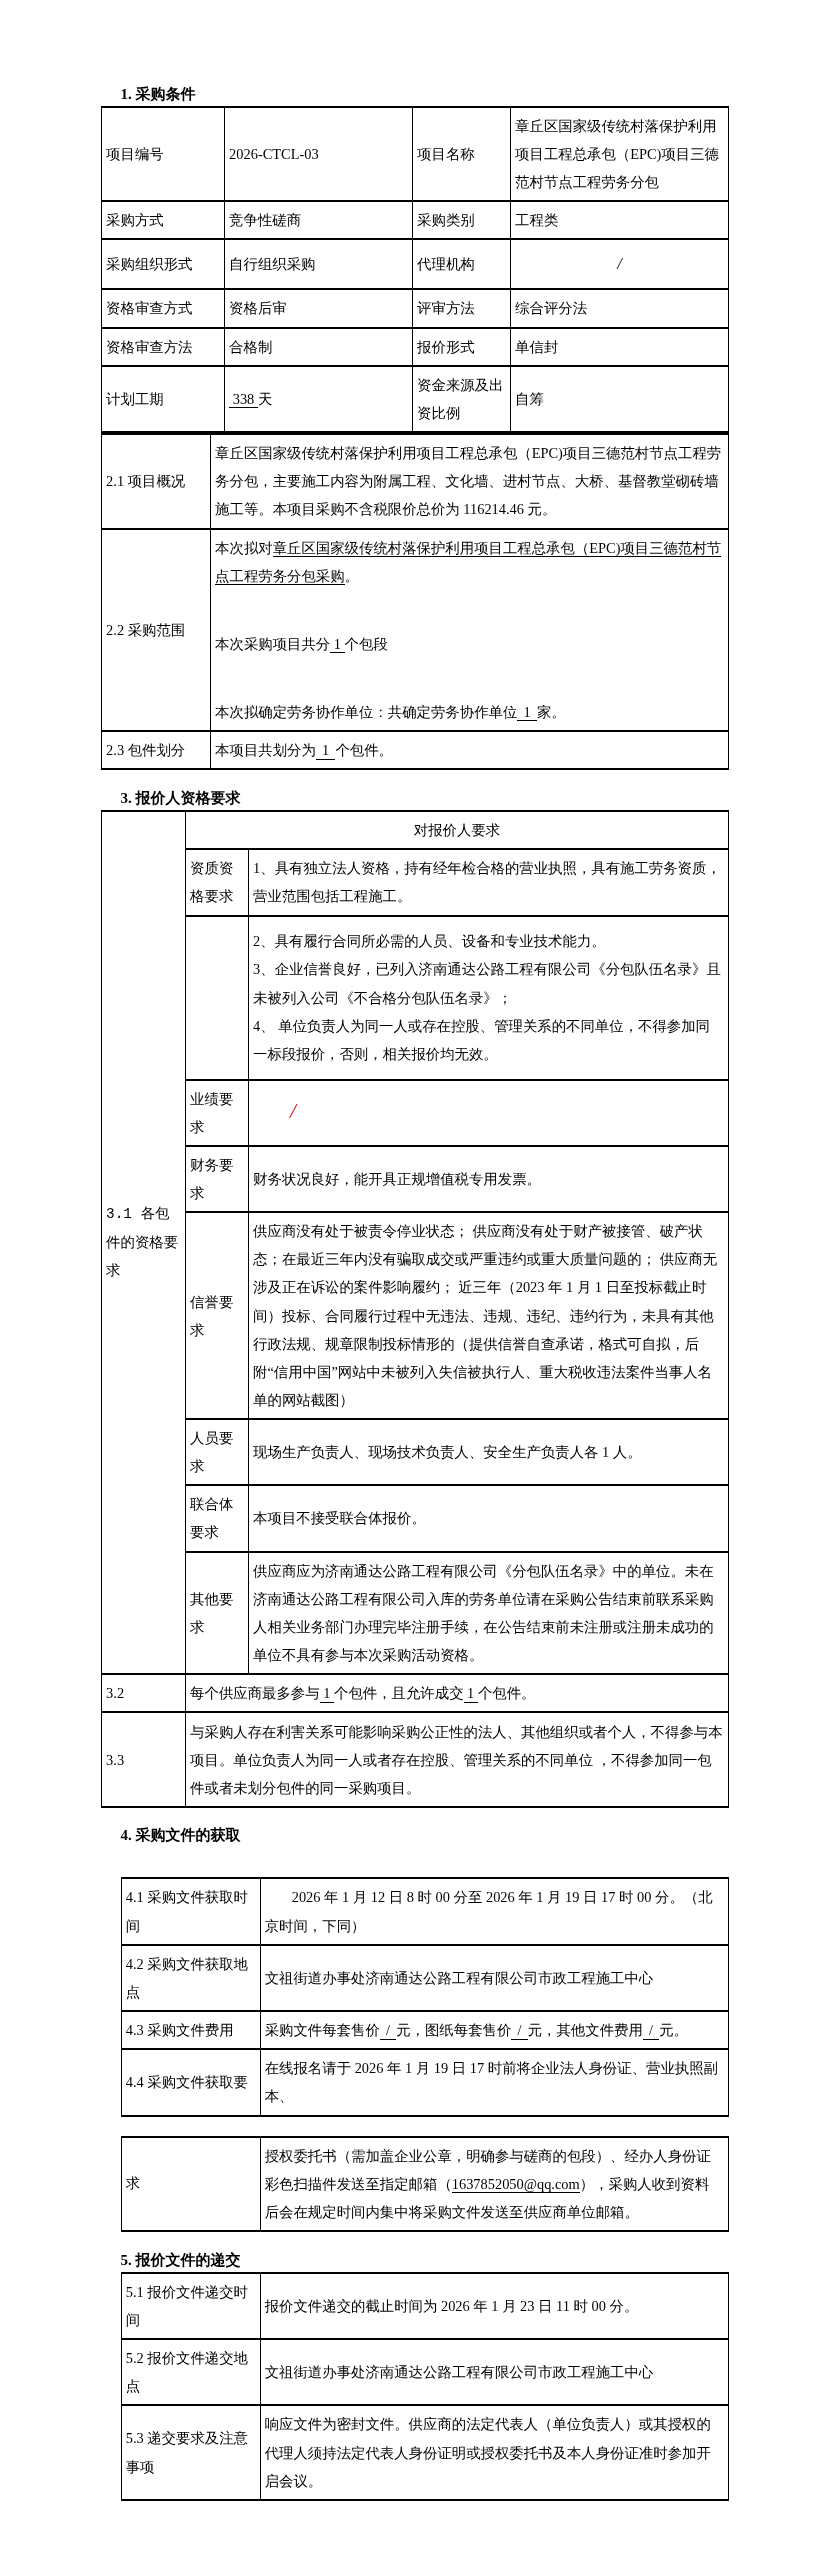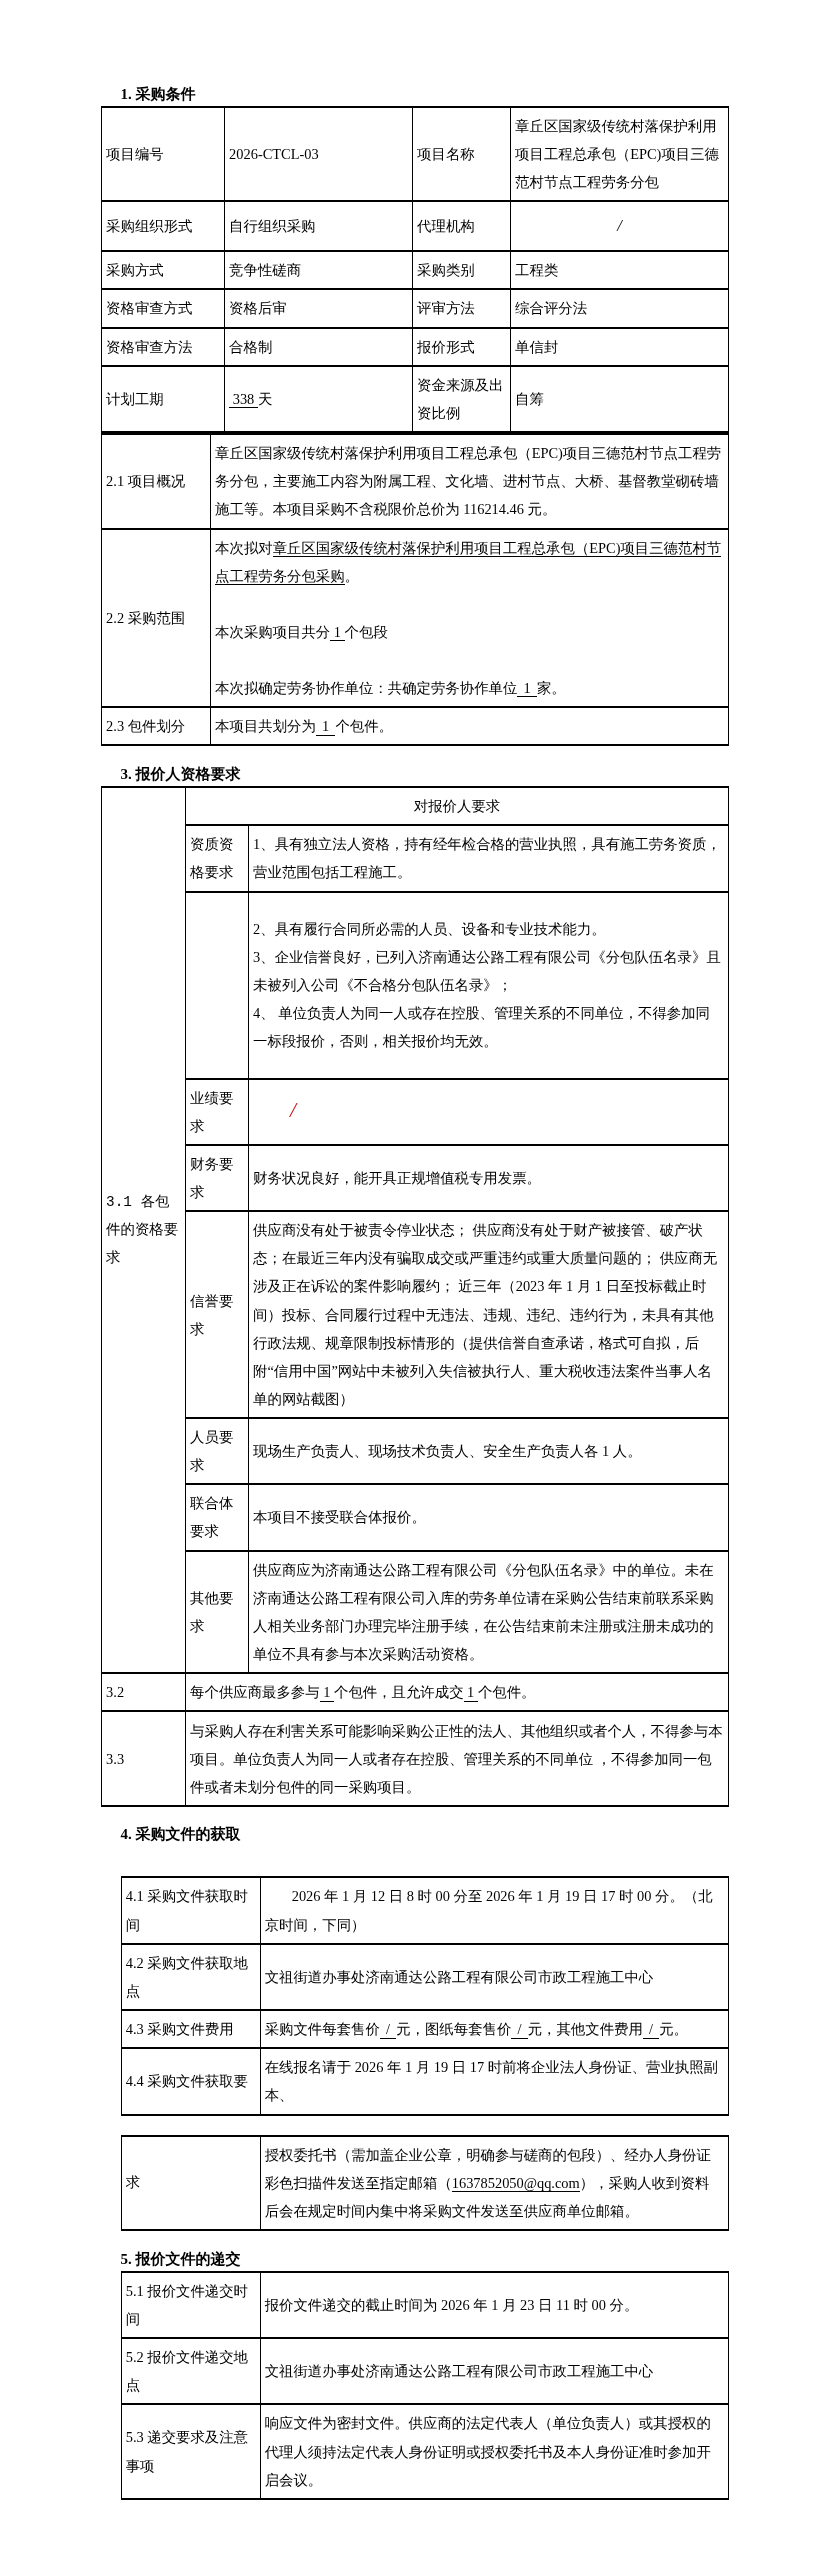--- a/index.html
+++ b/index.html
@@ -27,21 +27,21 @@
     border-bottom-width: 2.1px;
     padding: 4.1px 4.1px;
     vertical-align: middle;
     line-height: 1.95;
     word-break: break-word;
   }
   td.lbl { }
   td.ctr { text-align: center; }
   td.vtop { vertical-align: top; font-family: Liberation Mono, monospace; }
   .para { margin: 0; }
-  .gap-paras .para + .para { margin-top: 28px; }
+  .gap-paras .para + .para { margin-top: 40px; }
   .tight-paras .para + .para { margin-top: 0; }
   .u { border-bottom: 1px solid #000; padding-bottom: 0.5px; }
   .ub { border-bottom: 1px solid #000; padding: 0 6.2px 0.5px 6.2px; }
   .ubn { border-bottom: 1px solid #000; padding: 0 3.6px 0.5px 3.6px; }
   .slash-agency { text-align: center; font-style: italic; font-size: 16.5px; }
   .slash-red {
     color: #cc1111;
     font-style: italic;
     font-size: 21.6px;
     line-height: 1;
@@ -67,31 +67,31 @@
         <col style="width:98px">
         <col style="width:218px">
       </colgroup>
     <tbody>
       <tr style="height:88px">
         <td class="lbl">项目编号</td>
         <td>2026-CTCL-03</td>
         <td class="lbl">项目名称</td>
         <td>章丘区国家级传统村落保护利用项目工程总承包（EPC)项目三德范村节点工程劳务分包</td>
       </tr>
+      <tr style="height:31px">
+        <td class="lbl">采购方式</td>
+        <td>竞争性磋商</td>
+        <td class="lbl">采购类别</td>
+        <td>工程类</td>
+      </tr>
       <tr style="height:50px">
         <td class="lbl">采购组织形式</td>
         <td>自行组织采购</td>
         <td class="lbl">代理机构</td>
         <td class="slash-agency">/</td>
-      </tr>
-      <tr style="height:31px">
-        <td class="lbl">采购方式</td>
-        <td>竞争性磋商</td>
-        <td class="lbl">采购类别</td>
-        <td>工程类</td>
       </tr>
       <tr style="height:32px">
         <td class="lbl">资格审查方式</td>
         <td>资格后审</td>
         <td class="lbl">评审方法</td>
         <td>综合评分法</td>
       </tr>
       <tr style="height:31px">
         <td class="lbl">资格审查方法</td>
         <td>合格制</td>
@@ -141,21 +141,21 @@
       </colgroup>
     <tbody>
       <tr style="height:28px">
         <td rowspan="9" class="vtop pad-top-cell">3.1 各包件的资格要求</td>
         <td colspan="2" class="ctr">对报价人要求</td>
       </tr>
       <tr style="height:62px">
         <td class="lbl">资质资格要求</td>
         <td>1、具有独立法人资格，持有经年检合格的营业执照，具有施工劳务资质，营业范围包括工程施工。</td>
       </tr>
-      <tr style="height:187px">
+      <tr style="height:164px">
         <td class="lbl"></td>
         <td class="tight-paras">
           <p class="para">2、具有履行合同所必需的人员、设备和专业技术能力。</p>
           <p class="para">3、企业信誉良好，已列入济南通达公路工程有限公司《分包队伍名录》且未被列入公司《不合格分包队伍名录》；</p>
           <p class="para">4、 单位负责人为同一人或存在控股、管理关系的不同单位，不得参加同一标段报价，否则，相关报价均无效。</p>
         </td>
       </tr>
       <tr style="height:45px">
         <td class="lbl">业绩要求</td>
         <td><span class="slash-red">/</span></td>

